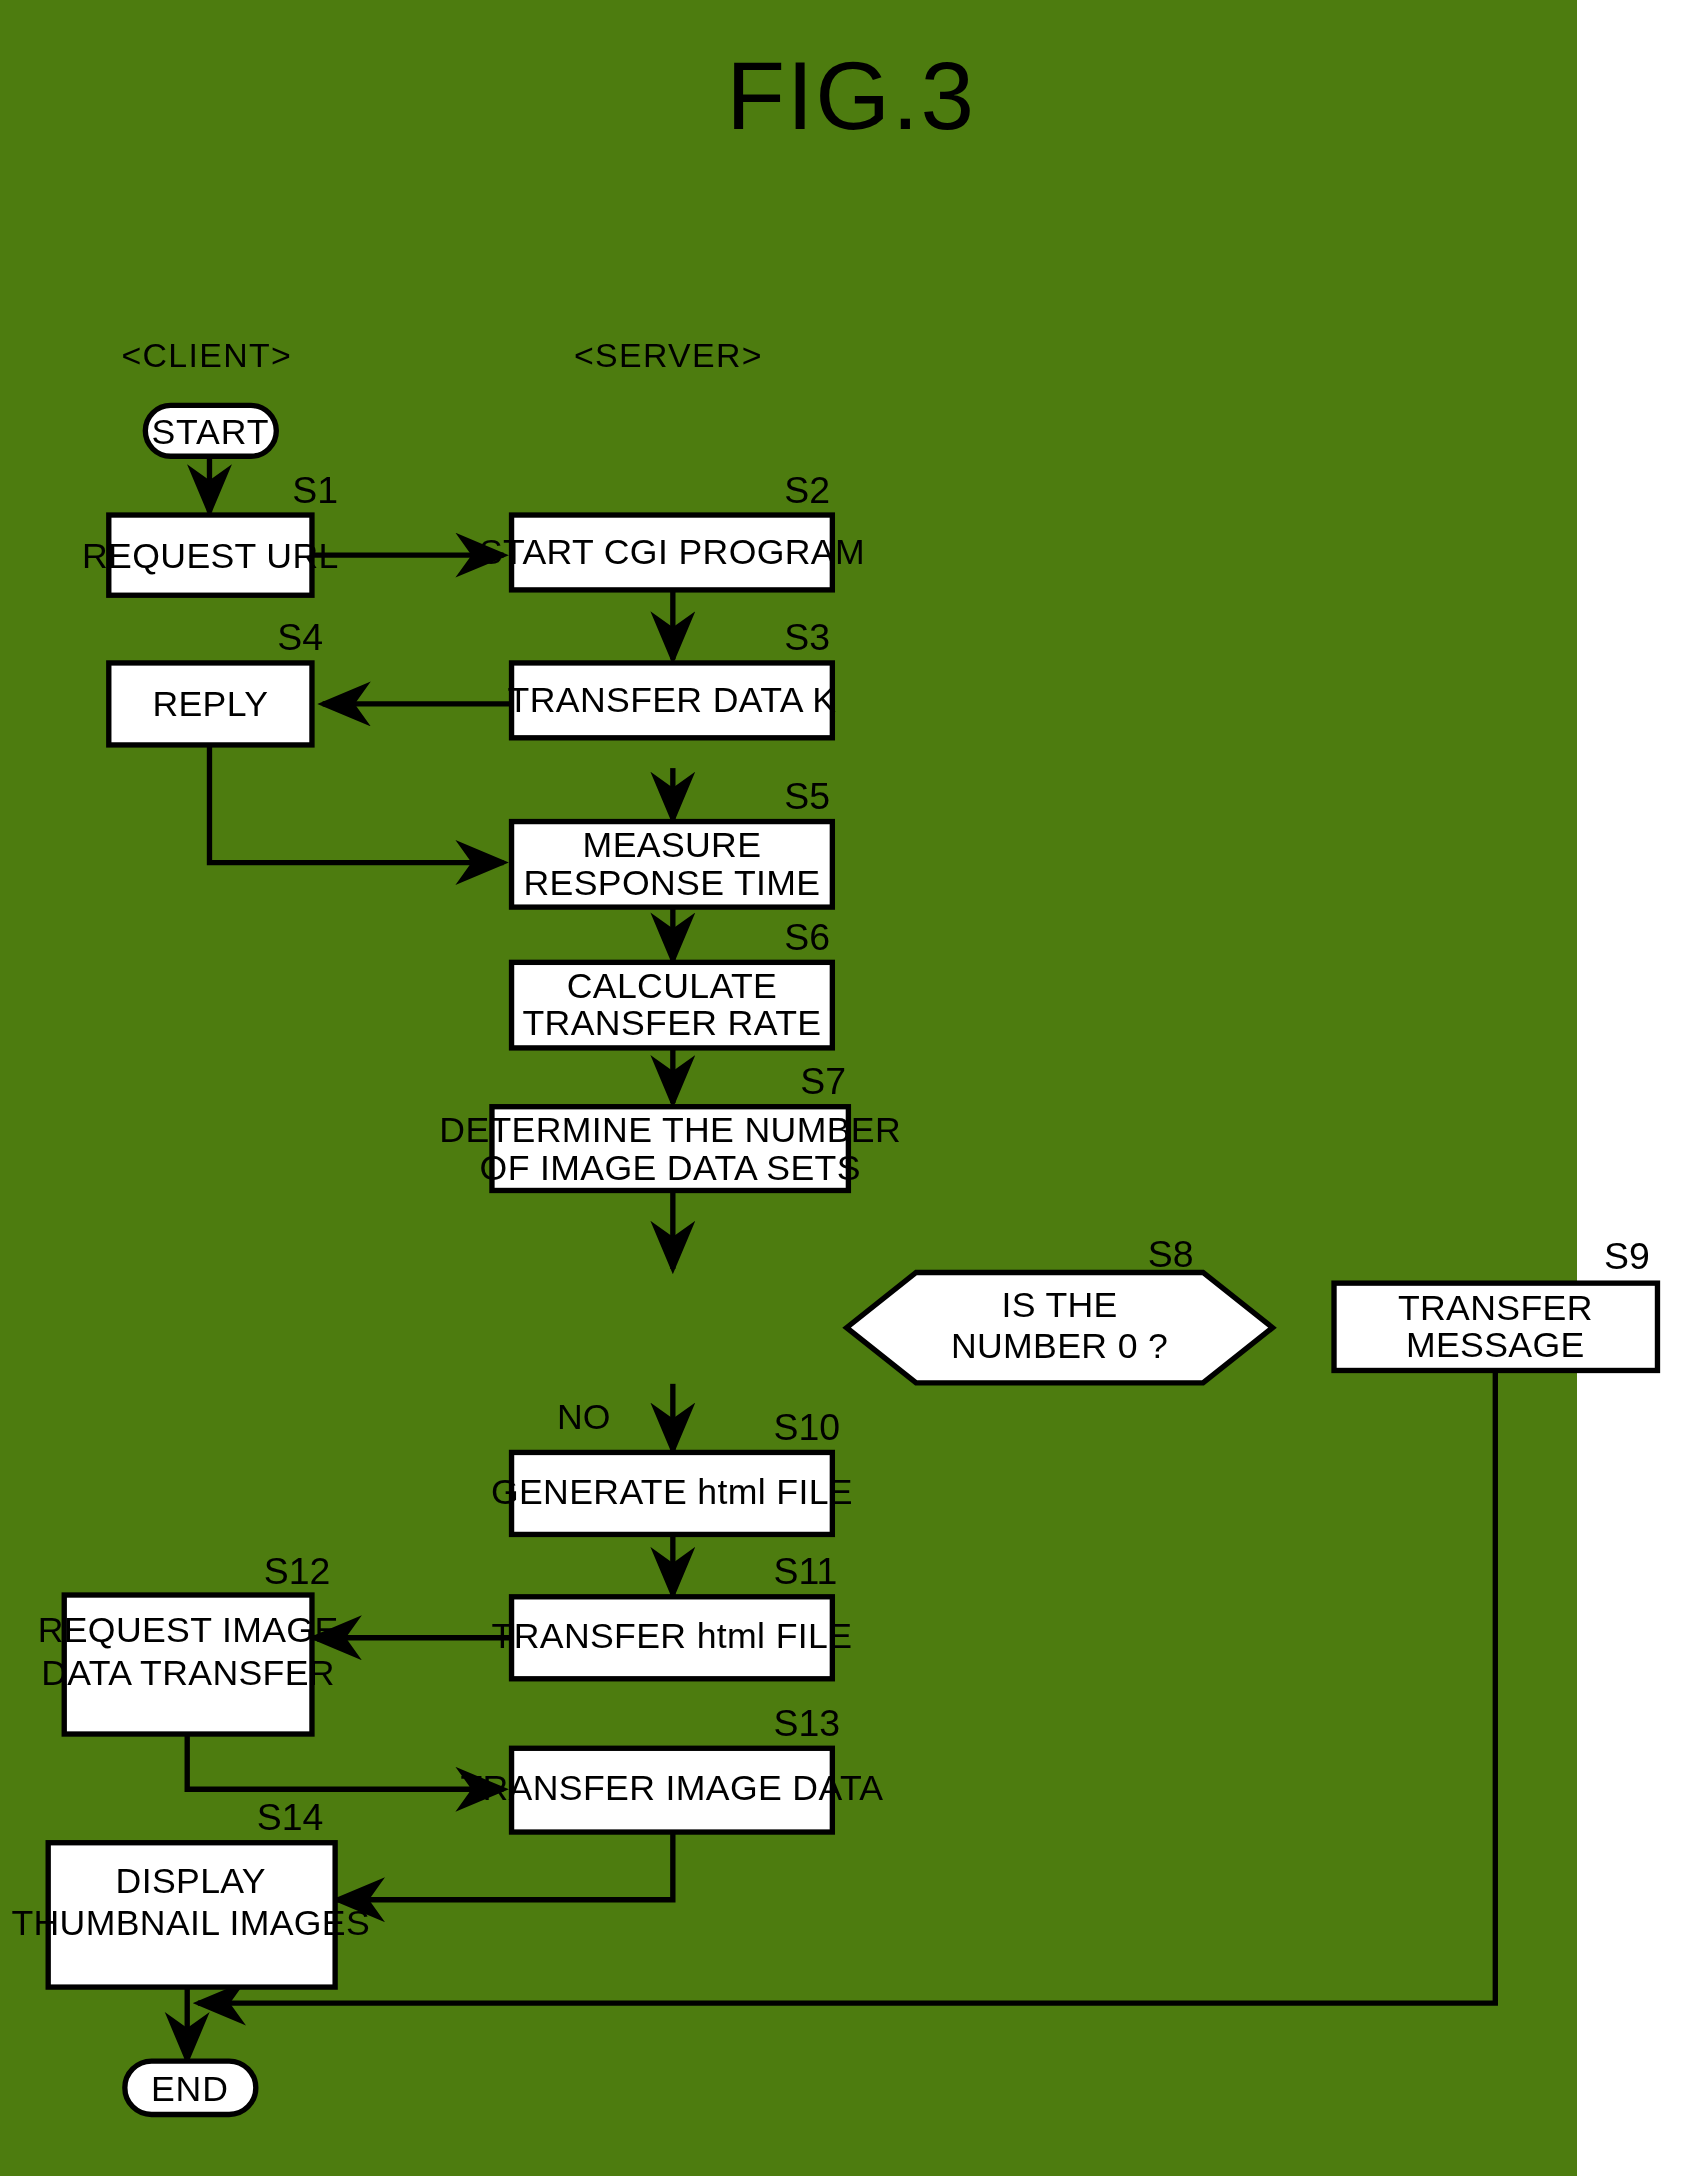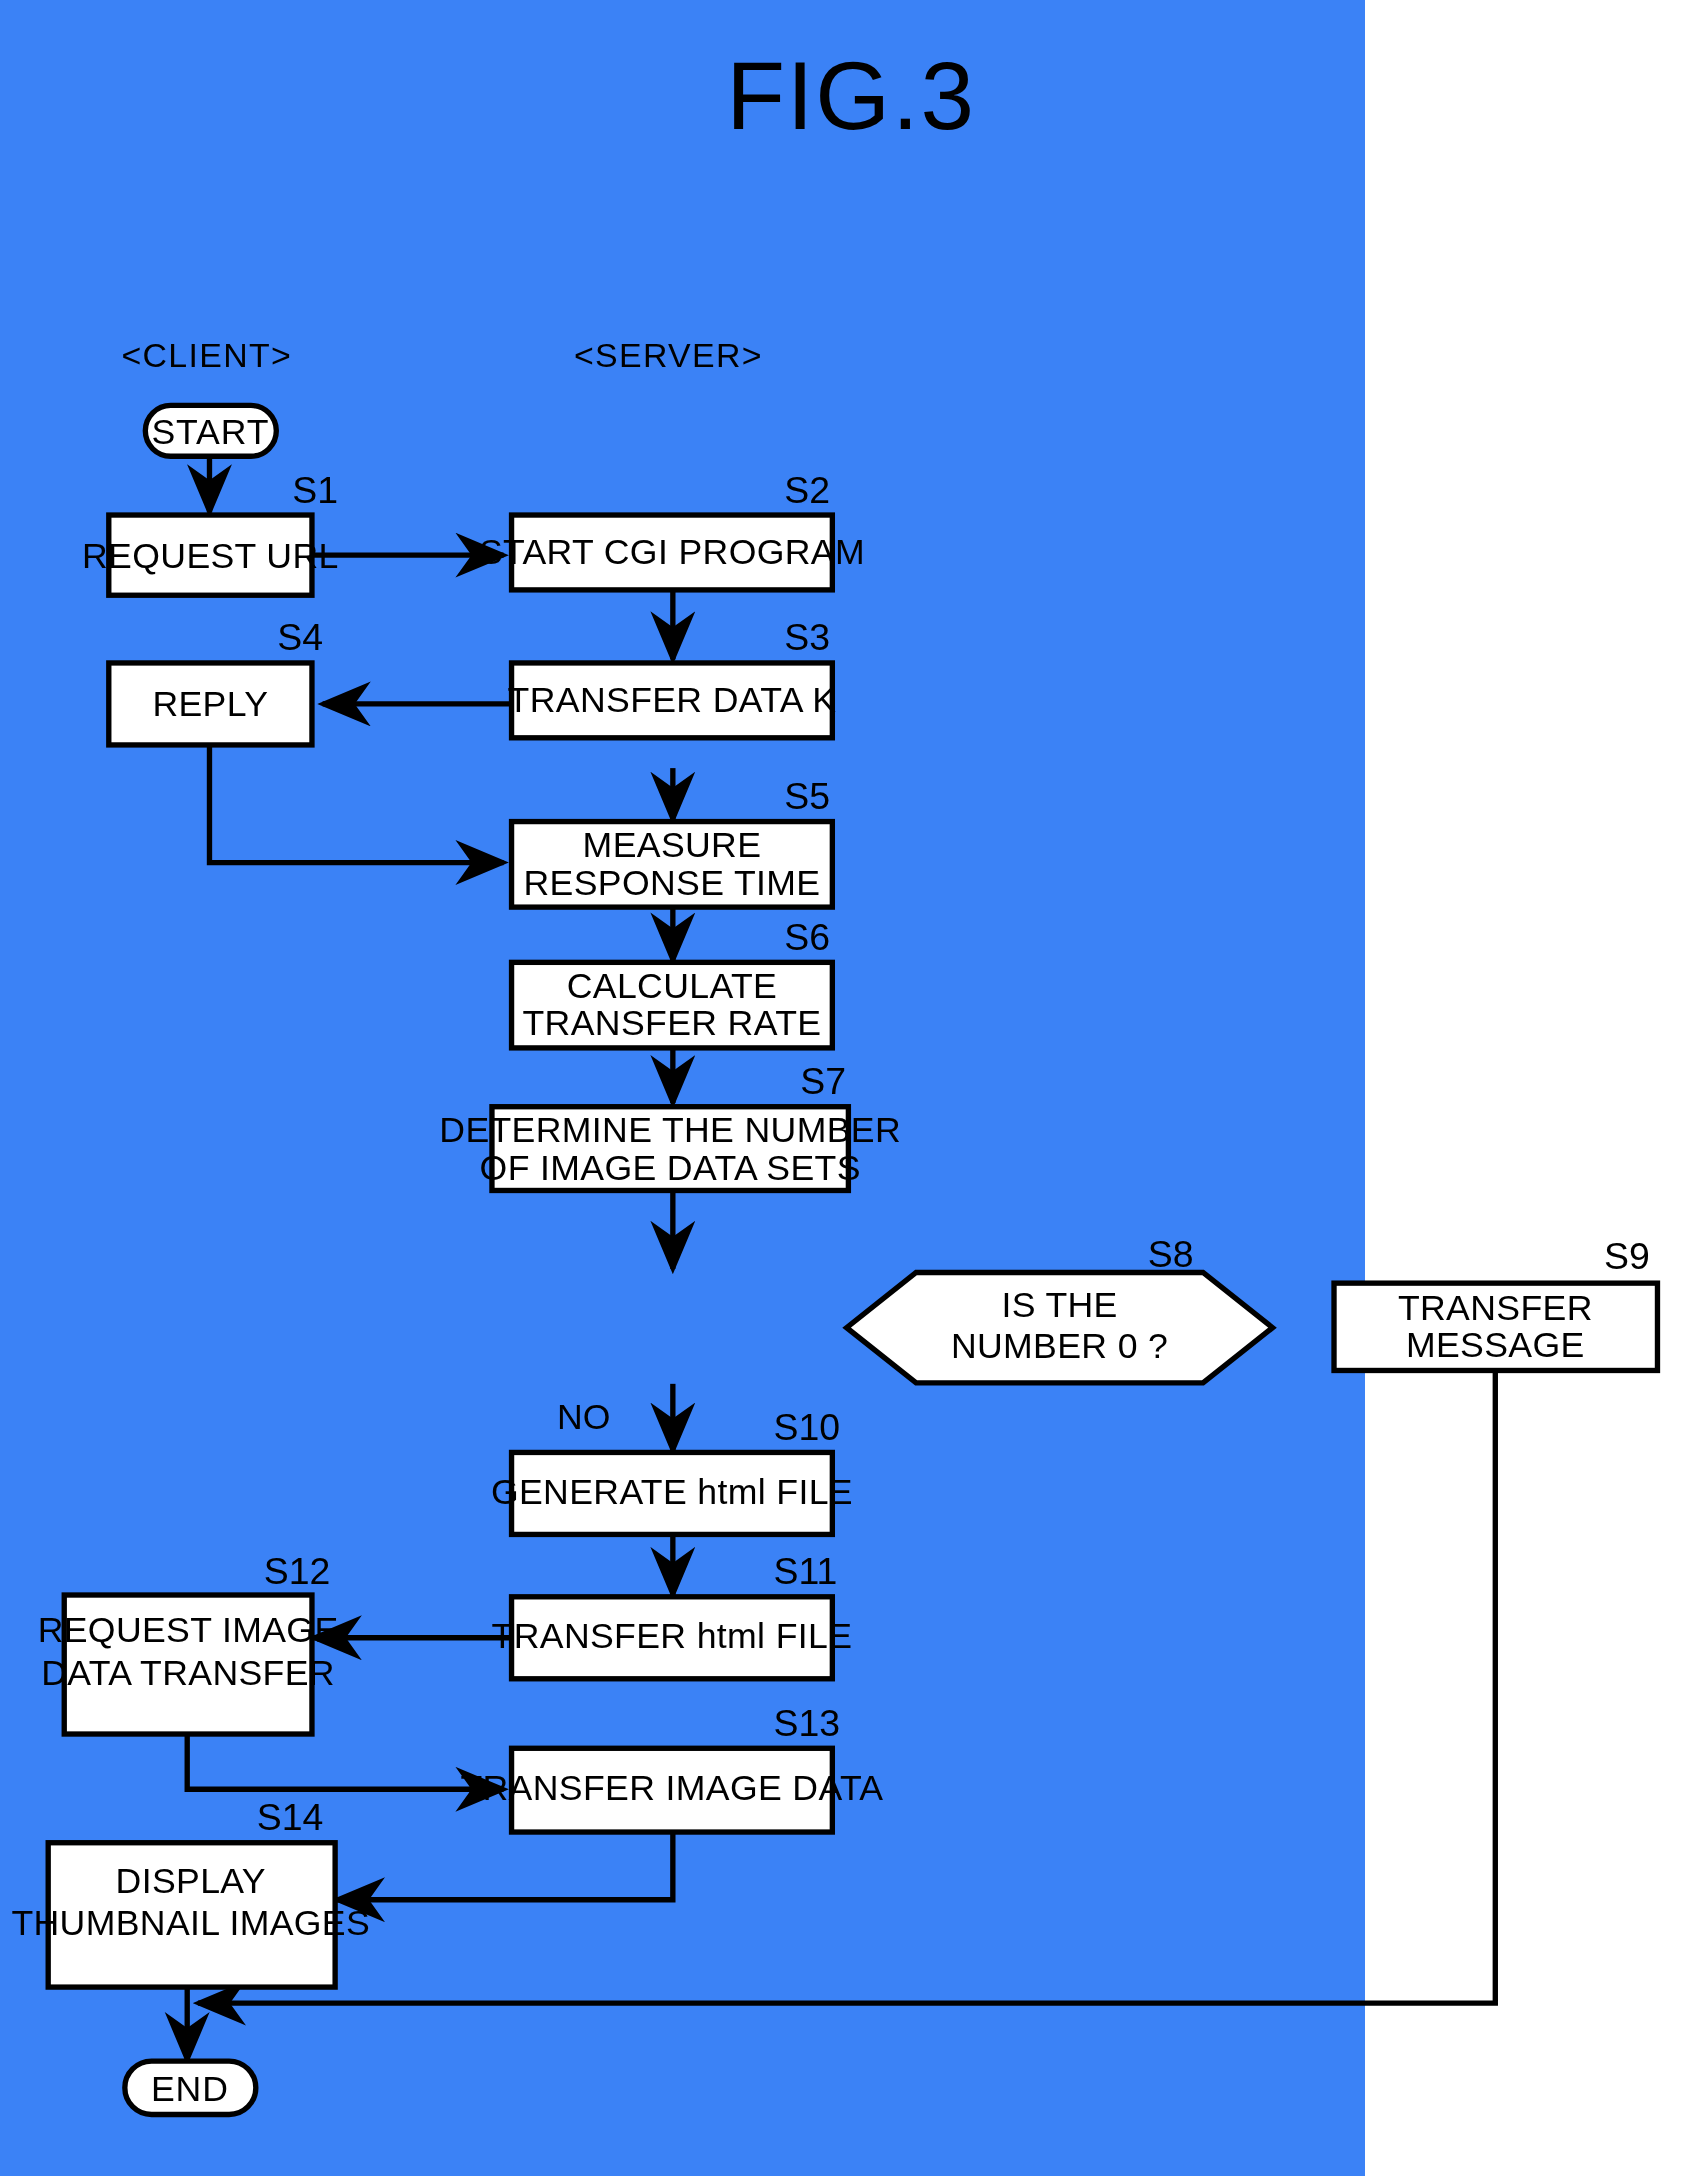--- a/index.html
+++ b/index.html
@@ -9,23 +9,23 @@
   }
   body {
     width: 1703px;
     height: 2176px;
     font-family: "Liberation Sans", sans-serif;
     color: #000000;
     overflow: hidden;
   }
   #figure-root {
     position: relative;
-    width: 1365px;
+    width: 1577px;
     height: 2176px;
-    background: #3b82f6;
+    background: #4d7c0f;
   }
   #flow-svg {
     position: absolute;
     top: 0;
     left: 0;
     width: 1703px;
     height: 2176px;
     display: block;
   }
   .fig-title {

